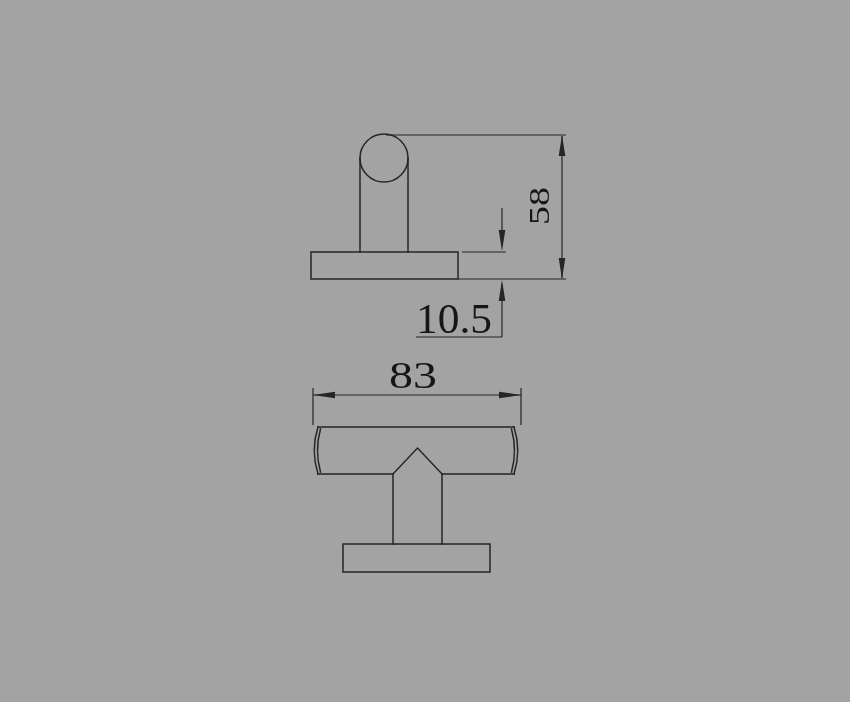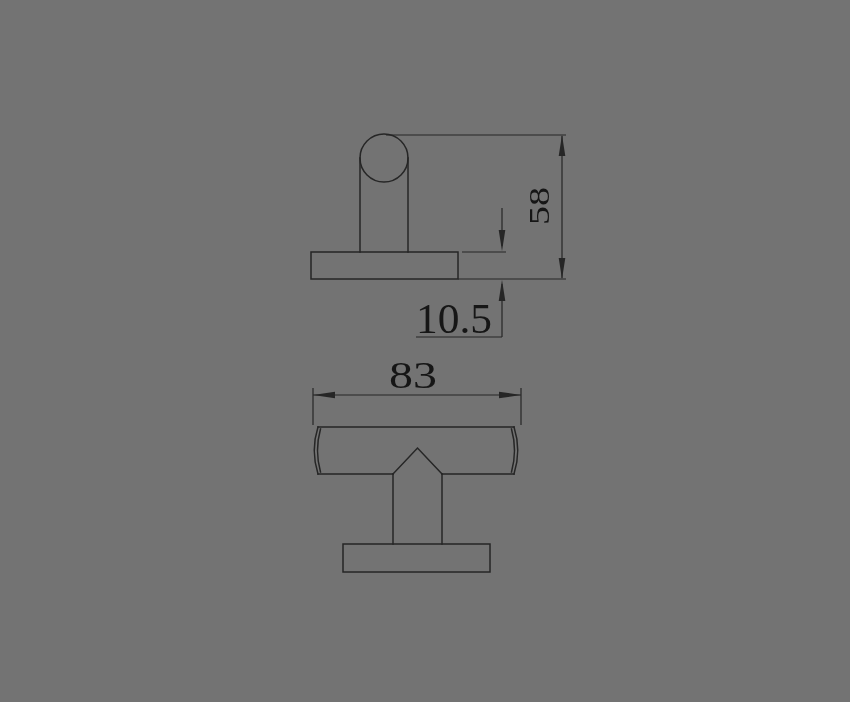--- a/index.html
+++ b/index.html
@@ -8,21 +8,21 @@
     background: #ffffff;
     width: 850px;
     height: 702px;
     overflow: hidden;
     font-family: "Liberation Serif", "DejaVu Serif", serif;
   }
   .canvas {
     position: relative;
     width: 850px;
     height: 702px;
-    background: #737373;
+    background: #a3a3a3;
   }
   svg { display: block; }
   text {
     font-family: "Liberation Serif", "DejaVu Serif", serif;
     fill: #161616;
   }
 </style>
 </head>
 <body>
 

